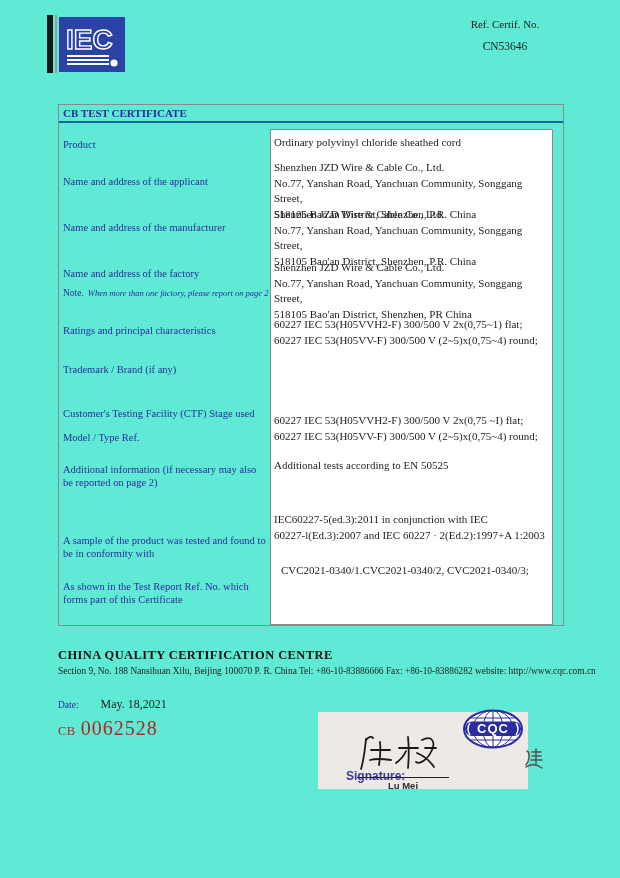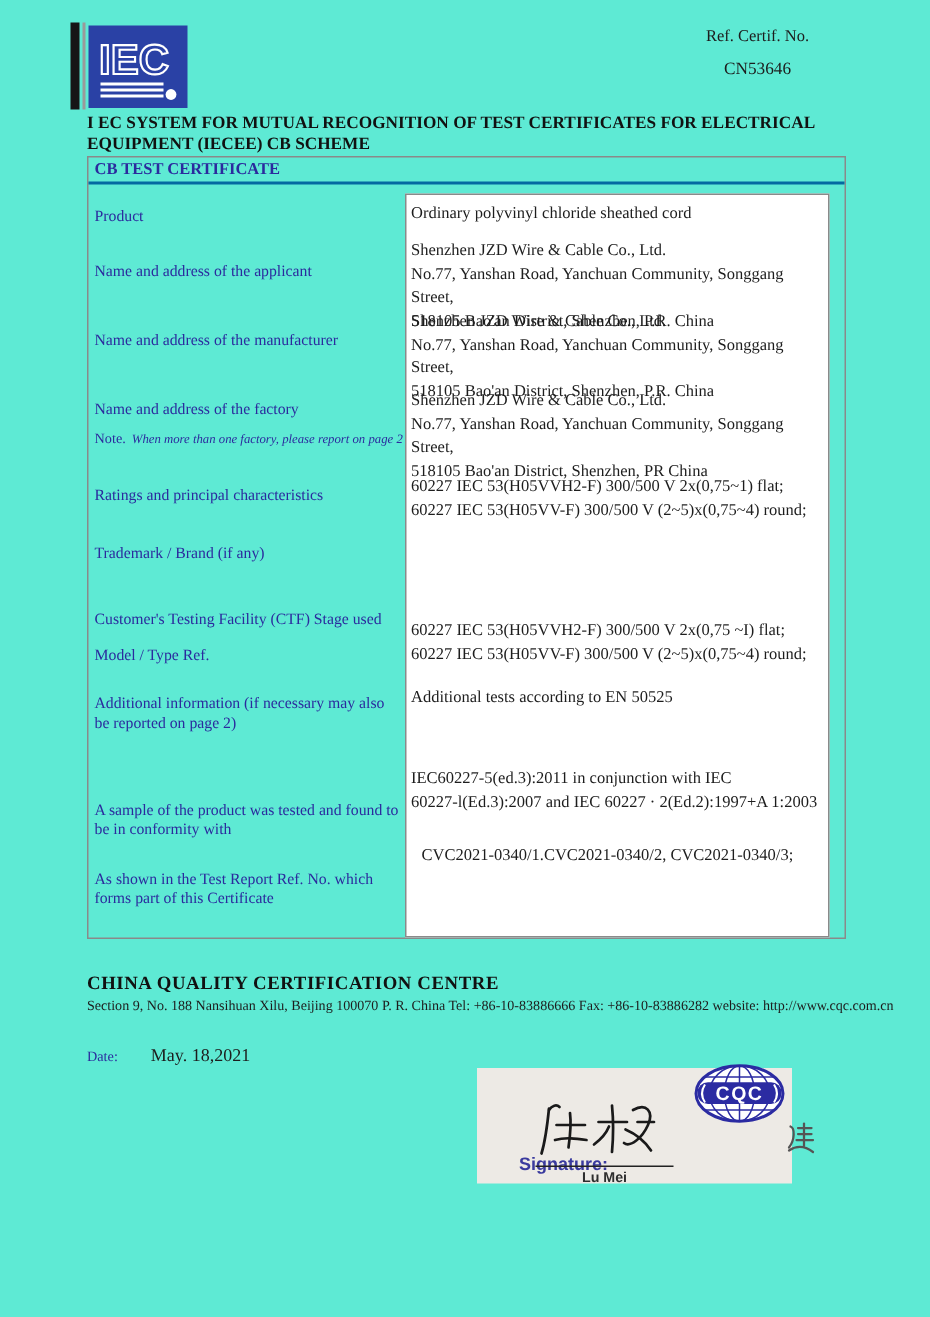--- a/index.html
+++ b/index.html
@@ -66,21 +66,20 @@
         <circle cx="55" cy="46" r="3.6" fill="#fff"></circle>
       </svg>
     </div>
   </div>
 
   <div class="ref-block">
     <div>Ref. Certif. No.</div>
     <div class="ref-value">CN53646</div>
   </div>
 
-  <div class="scheme">I EC SYSTEM FOR MUTUAL RECOGNITION OF TEST CERTIFICATES FOR ELECTRICAL EQUIPMENT (IECEE) CB SCHEME</div>
 
   <div class="cert-table">
     <div class="cert-title">CB TEST CERTIFICATE</div>
     <div class="value-box"></div>
 
     <div class="lbl" style="top:33px">Product</div>
     <div class="lbl" style="top:70px;width:200px">Name and address of the applicant</div>
     <div class="lbl" style="top:116px;width:200px">Name and address of the manufacturer</div>
     <div class="lbl" style="top:162px;width:200px">Name and address of the factory</div>
     <div class="note-line" style="top:177px">
@@ -116,20 +115,24 @@
   </div>
 
   <div class="org-name">CHINA QUALITY CERTIFICATION CENTRE</div>
   <div class="org-addr">Section 9, No. 188 Nansihuan Xilu, Beijing 100070 P. R. China Tel: +86-10-83886666 Fax: +86-10-83886282 website: http://www.cqc.com.cn</div>
 
   <div class="date-row">
     <span class="date-label">Date:</span>
     <span class="date-value">May. 18,2021</span>
   </div>
 
+  <div class="cb-row">
+    <span class="cb-prefix">CB</span>
+    <span class="cb-number">0062528</span>
+  </div>
 
   <div class="sig-patch"></div>
 
   <svg class="cqc-logo" viewBox="0 0 64 44">
     <defs>
         <clipPath id="gl">
           <ellipse cx="32" cy="21" rx="29" ry="18.5"></ellipse>
         </clipPath>
       </defs>
     <ellipse cx="32" cy="21" rx="29" ry="18.5" fill="#ffffff" stroke="#2b2ba2" stroke-width="2"></ellipse>

